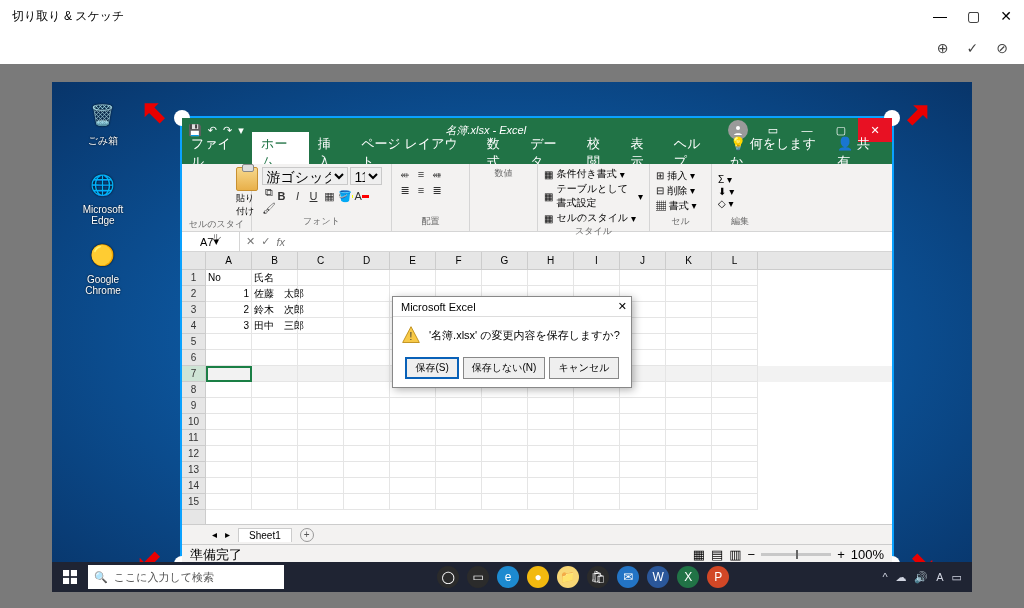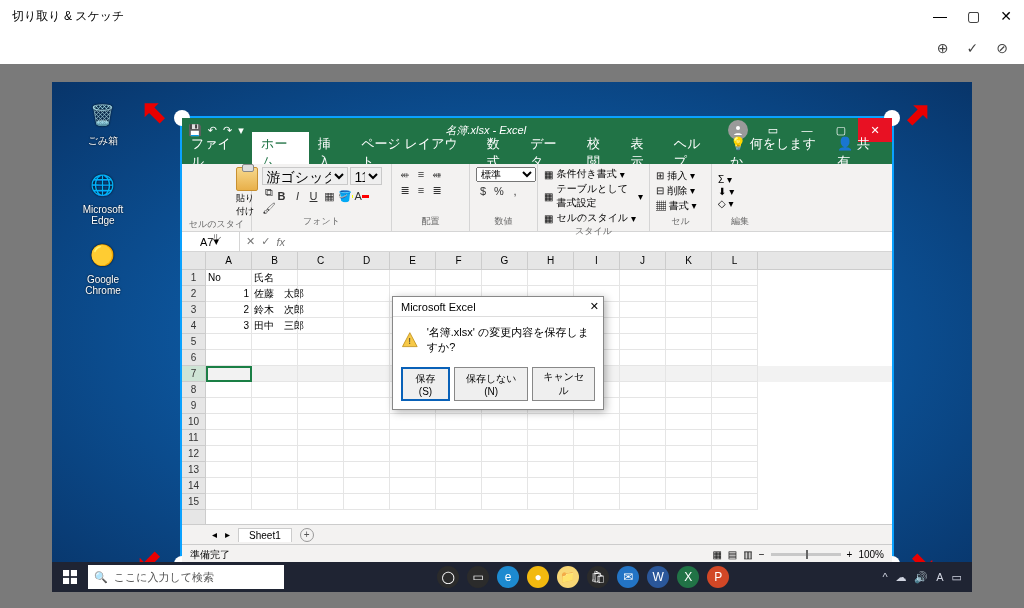--- a/index.html
+++ b/index.html
@@ -81,27 +81,27 @@
 .cellrow { display: flex; height: 16px; }
 .cellrow.sel { background: #f2f2f2; }
 .cell { width: 46px; border-right: 1px solid #e5e5e5; border-bottom: 1px solid #e5e5e5; font-size: 10px; padding: 0 2px; line-height: 15px; white-space: nowrap; }
 .cell.r { text-align: right; }
 .active-cell { position: absolute; border: 2px solid #1a7f45; pointer-events: none; }
 
 .ex-sheettabs { height: 20px; border-top: 1px solid #ccc; display: flex; align-items: center; font-size: 10px; padding-left: 30px; gap: 8px; background: #f3f2f1; }
 .ex-sheettabs .stab { border: 1px solid #ccc; border-bottom: none; padding: 1px 10px; background: #fff; }
 .ex-sheettabs .plus { width:14px; height:14px; border:1px solid #999; border-radius:50%; display:flex; align-items:center; justify-content:center; color:#555; }
 
-.ex-status { height: 20px; background: #f3f2f1; border-top: 1px solid #ccc; display: flex; align-items: center; font-size: 10px; padding: 0 8px; justify-content: space-between; }
+.ex-status { height: 20px; background: #f3f2f1; border-top: 1px solid #ccc; display: flex; align-items: center; font-size: 13px; padding: 0 8px; justify-content: space-between; }
 .ex-status .rightgrp { display: flex; align-items: center; gap: 6px; }
 .zoom-track { width: 70px; height: 3px; background: #c8c8c8; position: relative; }
 .zoom-track::after { content:""; position:absolute; left:50%; top:-3px; width:2px; height:9px; background:#666; }
 
 
-.dialog { position: absolute; left: 210px; top: 178px; width: 212px; background: #fff; border: 1px solid #888; box-shadow: 2px 2px 8px rgba(0,0,0,.3); font-size: 11px; }
+.dialog { position: absolute; left: 210px; top: 178px; width: 240px; background: #fff; border: 1px solid #888; box-shadow: 2px 2px 8px rgba(0,0,0,.3); font-size: 11px; }
 .dialog .dtitle { height: 20px; display: flex; justify-content: space-between; align-items: center; padding: 0 4px 0 8px; background: #fff; border-bottom: 1px solid #ddd; }
 .dialog .dbody { padding: 8px; display: flex; align-items: center; gap: 8px; }
 .dialog .warn { width: 20px; height: 20px; }
 .dialog .dbtns { padding: 4px 8px 8px; display: flex; gap: 4px; justify-content: center; }
 .dialog button { font-size: 10px; padding: 2px 8px; border: 1px solid #888; background: #efefef; }
 .dialog button.primary { border: 2px solid #0961b8; }
 
 
 .taskbar { position: absolute; left: 0; right: 0; bottom: 0; height: 30px; background: #1f2433; display: flex; align-items: center; padding: 0 4px; gap: 4px; }
 .taskbar .start { width: 28px; height: 28px; display: flex; align-items: center; justify-content: center; color: #fff; }
@@ -247,28 +247,20 @@
               </div>
               <div class="alignrow">
                 <span class="mini">≣</span>
                 <span class="mini">≡</span>
                 <span class="mini">≣</span>
               </div>
             </div>
             <div class="lbl">配置</div>
           </div>
           <div class="rgroup" style="width:68px">
-            <div class="body" style="flex-direction:column;gap:2px;align-items:stretch">
-              <select style="width:60px;font-size:10px"><option>標準</option></select>
-              <div class="alignrow">
-                <span class="mini">$</span>
-                <span class="mini">%</span>
-                <span class="mini">,</span>
-              </div>
-            </div>
             <div class="lbl">数値</div>
           </div>
           <div class="rgroup" style="width:112px">
             <div class="body">
                 <div class="styles-list">
               <div>▦ <span>条件付き書式</span> ▾</div>
               <div>▦ <span>テーブルとして書式設定</span> ▾</div>
               <div>▦ <span>セルのスタイル</span> ▾</div>
             </div>
               </div>

